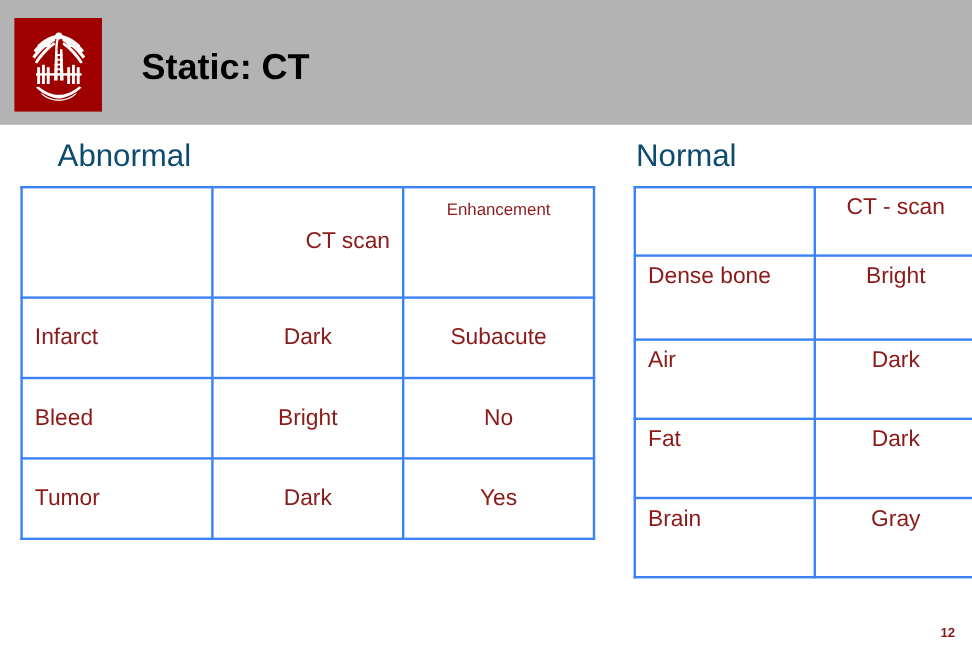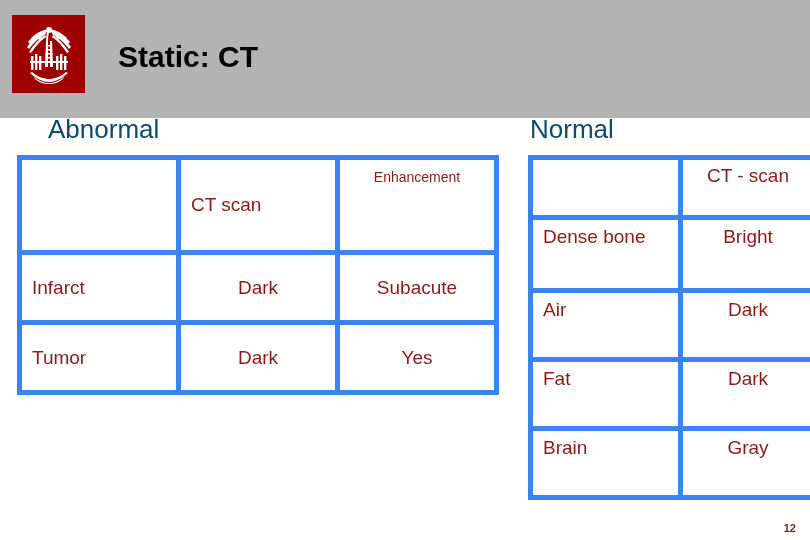--- a/index.html
+++ b/index.html
@@ -14,21 +14,21 @@
     overflow: hidden;
     position: relative;
   }
 
   
   #header-band {
     position: absolute;
     left: 0;
     top: 0;
     width: 810px;
-    height: 118px;
+    height: 104px;
     background: #b3b3b3;
   }
 
   #logo-badge {
     position: absolute;
     left: 12px;
     top: 15px;
     width: 73px;
     height: 78px;
     background: #9e0000;
@@ -64,39 +64,39 @@
   #heading-normal   { left: 530px; top: 114px; }
 
   
   .grid-table {
     position: absolute;
     border-collapse: collapse;
     table-layout: fixed;
     color: #8B1A1A;
   }
   .grid-table td {
-    border: 5px solid #3b82f6;
+    border: 2px solid #3b82f6;
     padding: 0 10px;
     color: #8B1A1A;
     vertical-align: middle;
   }
 
   
   #table-abnormal {
     left: 17px;
     top: 155px;
     width: 477px;
   }
   #table-abnormal col.c1 { width: 159px; }
   #table-abnormal col.c2 { width: 159px; }
   #table-abnormal col.c3 { width: 159px; }
 
   #table-abnormal td.hdr-blank { height: 90px; }
   #table-abnormal td.hdr-main {
-    text-align: left;
+    text-align: right;
     font-size: 19px;
   }
   #table-abnormal td.hdr-small {
     text-align: center;
     font-size: 14px;
     vertical-align: top;
     padding-top: 9px;
   }
   #table-abnormal td.rowlabel {
     text-align: left;
@@ -213,20 +213,25 @@
       <td class="hdr-blank"></td>
       <td class="hdr-main">CT scan</td>
       <td class="hdr-small">Enhancement</td>
     </tr>
     <tr>
       <td class="rowlabel">Infarct</td>
       <td class="rowval">Dark</td>
       <td class="rowval">Subacute</td>
     </tr>
     <tr>
+      <td class="rowlabel">Bleed</td>
+      <td class="rowval">Bright</td>
+      <td class="rowval">No</td>
+    </tr>
+    <tr>
       <td class="rowlabel">Tumor</td>
       <td class="rowval">Dark</td>
       <td class="rowval">Yes</td>
     </tr>
   </tbody>
 </table>
 
 <table class="grid-table" id="table-normal">
   <colgroup>
     <col class="c1">

